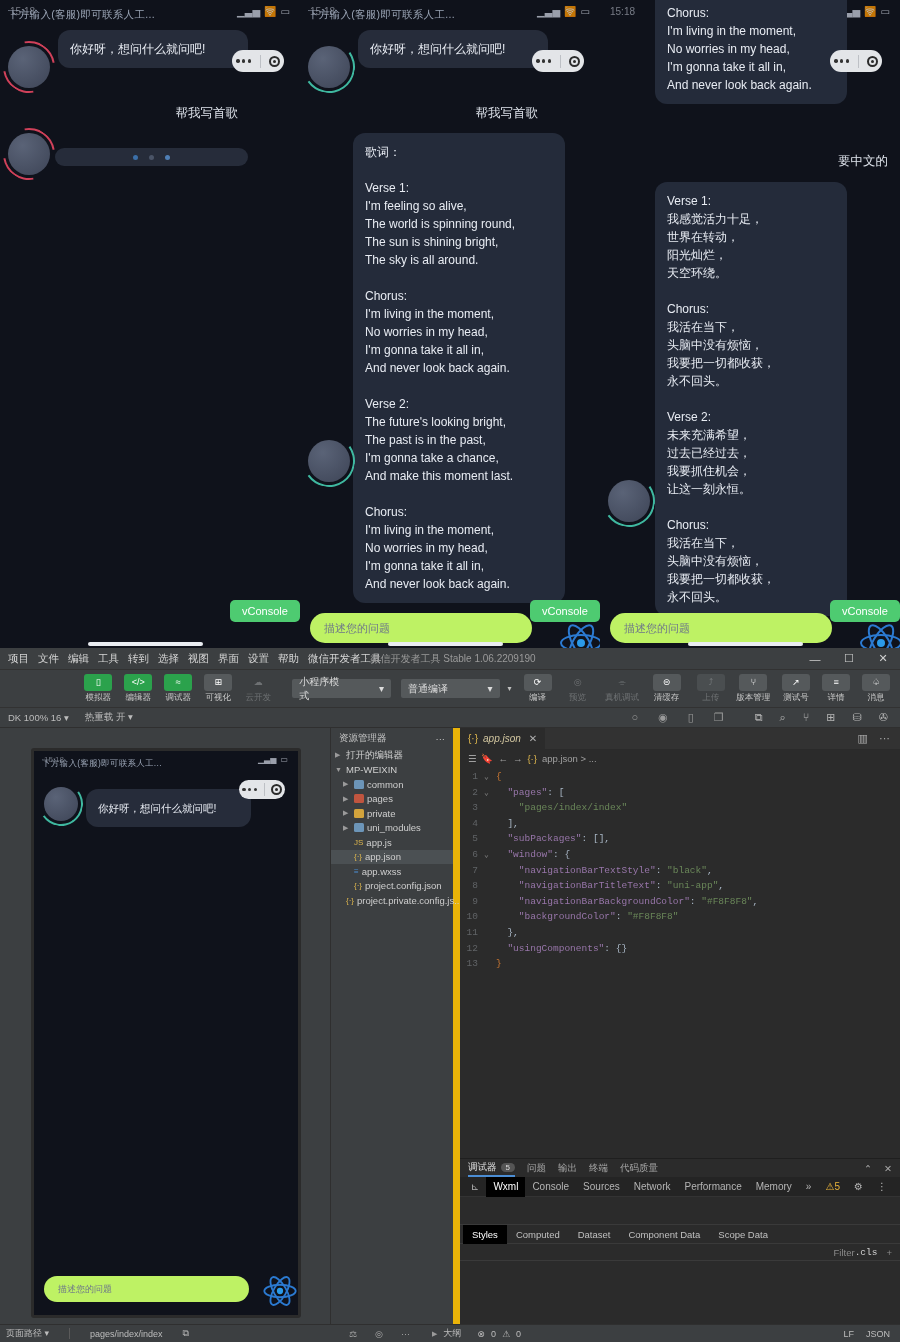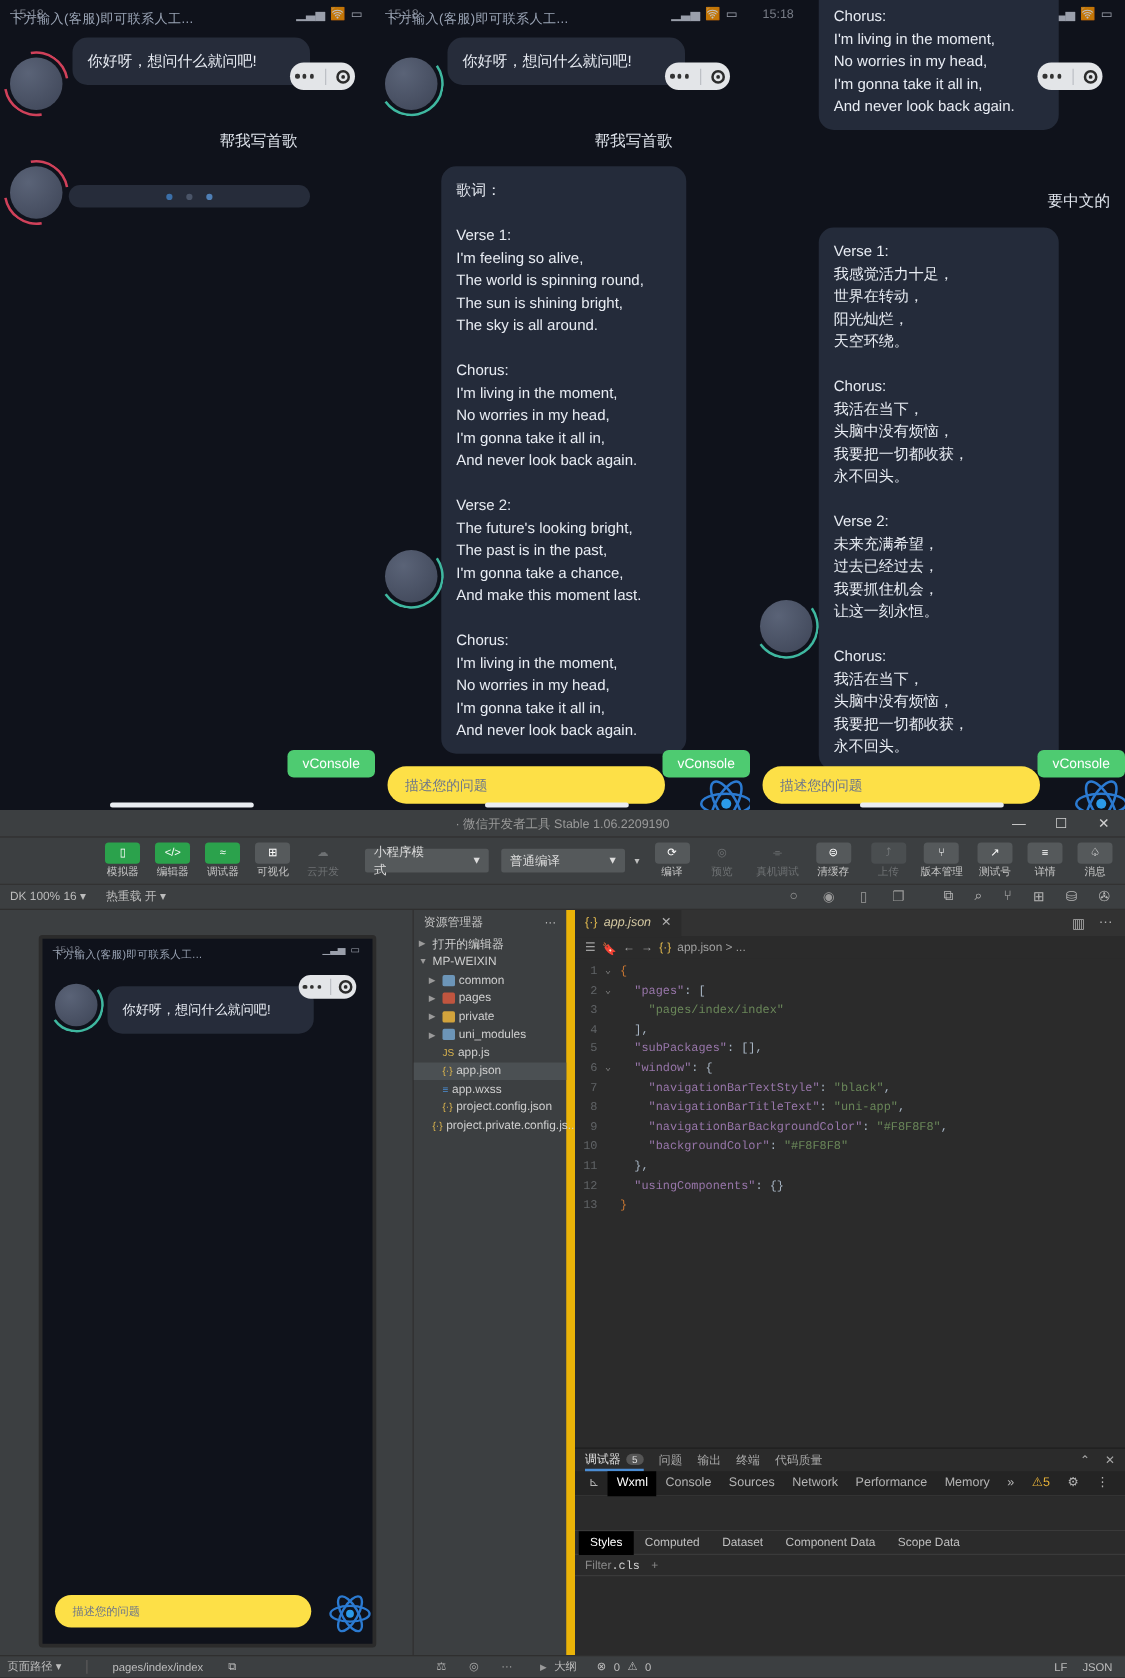--- a/index.html
+++ b/index.html
@@ -51,21 +51,21 @@
   .user-msg { position:absolute; right:12px; color:#dfe4ec; font-size:12.5px; }
 
   .dots-loader { position:absolute; background:#262c3a; border-radius:14px;
      height:18px; display:flex; align-items:center; justify-content:center; gap:11px; }
   .dots-loader i { width:5px;height:5px;border-radius:50%;background:#3b6fa8;display:block;}
   .dots-loader i:nth-child(2){background:#4a5467;}
   .dots-loader i:nth-child(3){background:#4f7fb5;}
 
   .vconsole { position:absolute; background:#4ecb71; color:#fff; font-size:11px;
      padding:5px 12px; border-radius:5px; }
-  .chat-input { position:absolute; background:#fde047; border-radius:18px;
+  .chat-input { position:absolute; background:#bef264; border-radius:18px;
      height:30px; display:flex; align-items:center; padding:0 14px;
      color:#6d768a; font-size:11px; }
   .home-ind { position:absolute; height:4px; border-radius:2px; background:#e9ecf1; }
   .atom { position:absolute; width:46px;height:46px; }
 
   
   #ide { position:absolute; left:0; top:648px; width:900px; height:694px;
      background:#2b2b2b; color:#cfcfcf; font-size:11px; }
 
   .titlebar { height:22px; background:#3c3f41; display:flex; align-items:center;
@@ -140,21 +140,21 @@
      display:flex; align-items:center; }
   .badge { background:#555; border-radius:7px; padding:0 5px; font-size:8px; color:#ddd;}
   .dt-bar { height:20px; background:#242424; display:flex; align-items:center;
      gap:0; padding:0 4px; font-size:10px; color:#b4b4b4; border-bottom:1px solid #333; }
   .dt { padding:0 7px; height:20px; display:flex; align-items:center; }
   .dt.active { background:#000; color:#fff; }
   .pane-tabs { height:19px; background:#2b2b2b; display:flex; align-items:center;
      font-size:9.5px; color:#c0c0c0; padding-left:3px; border-bottom:1px solid #3a3a3a;}
   .pane-tabs .pt { padding:0 9px; height:19px; display:flex; align-items:center; }
   .pane-tabs .pt.active { background:#000; color:#fff; }
-  .filter-row { height:17px; display:flex; align-items:center; justify-content:flex-start;
+  .filter-row { height:17px; display:flex; align-items:center; justify-content:flex-end;
      padding:0 8px; font-size:9.5px; color:#8a8a8a; border-bottom:1px solid #3a3a3a; }
 
   .statusbar { position:absolute; left:0; bottom:0; width:900px; height:18px;
      background:#3c3f41; display:flex; align-items:center; font-size:9px;
      color:#bdbdbd; border-top:1px solid #2f2f2f; }
   .sb-l { display:flex; align-items:center; gap:20px; padding-left:6px; }
   .sb-r { margin-left:auto; display:flex; align-items:center; gap:12px; padding-right:10px; }
   .vbar { width:1px; height:11px; background:#5a5a5a; }
 </style>
 </head>
@@ -214,21 +214,21 @@
       <span class="dots">
           <i></i>
           <i></i>
           <i></i>
         </span>
       <span class="sep"></span>
       <span class="rec"></span>
     </div>
     <div class="user-msg" style="top:105px; right:62px;">帮我写首歌</div>
 
-    <div class="bubble lyric" style="left:53px; top:133px; width:196px;">歌词：
+    <div class="bubble lyric" style="left:53px; top:133px; width:212px;">歌词：
 
 Verse 1:
 I'm feeling so alive,
 The world is spinning round,
 The sun is shining bright,
 The sky is all around.
 
 Chorus:
 I'm living in the moment,
 No worries in my head,
@@ -320,20 +320,33 @@
       <ellipse cx="23" cy="23" rx="20" ry="8" fill="none" stroke="#2b7ad1" stroke-width="2" transform="rotate(60 23 23)"></ellipse>
       <ellipse cx="23" cy="23" rx="20" ry="8" fill="none" stroke="#2b7ad1" stroke-width="2" transform="rotate(120 23 23)"></ellipse>
       <circle cx="23" cy="23" r="4" fill="#2b9ae8"></circle>
     </svg>
   </div>
 </div>
 
 <div id="ide">
 
   <div class="titlebar">
+    <div class="menu">
+      <span>项目</span>
+      <span>文件</span>
+      <span>编辑</span>
+      <span>工具</span>
+      <span>转到</span>
+      <span>选择</span>
+      <span>视图</span>
+      <span>界面</span>
+      <span>设置</span>
+      <span>帮助</span>
+      <span>微信开发者工具</span>
+    </div>
     <div class="title-center">· 微信开发者工具 Stable 1.06.2209190</div>
     <div class="win-btns">
       <div>—</div>
       <div>☐</div>
       <div>✕</div>
     </div>
   </div>
 
   <div class="toolbar">
     <div style="width:78px;"></div>

